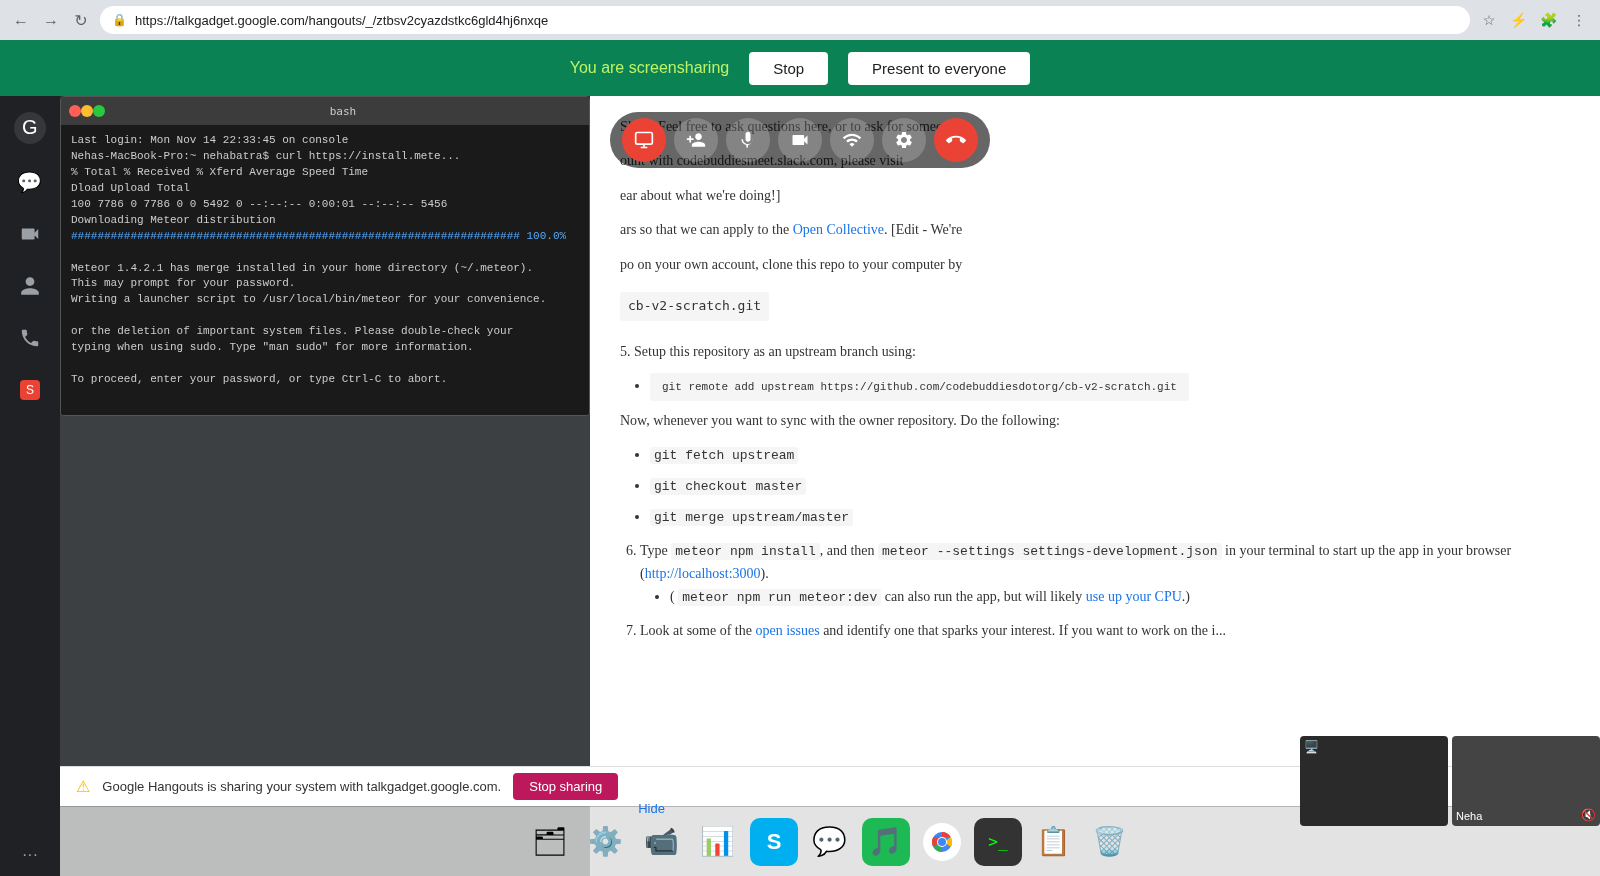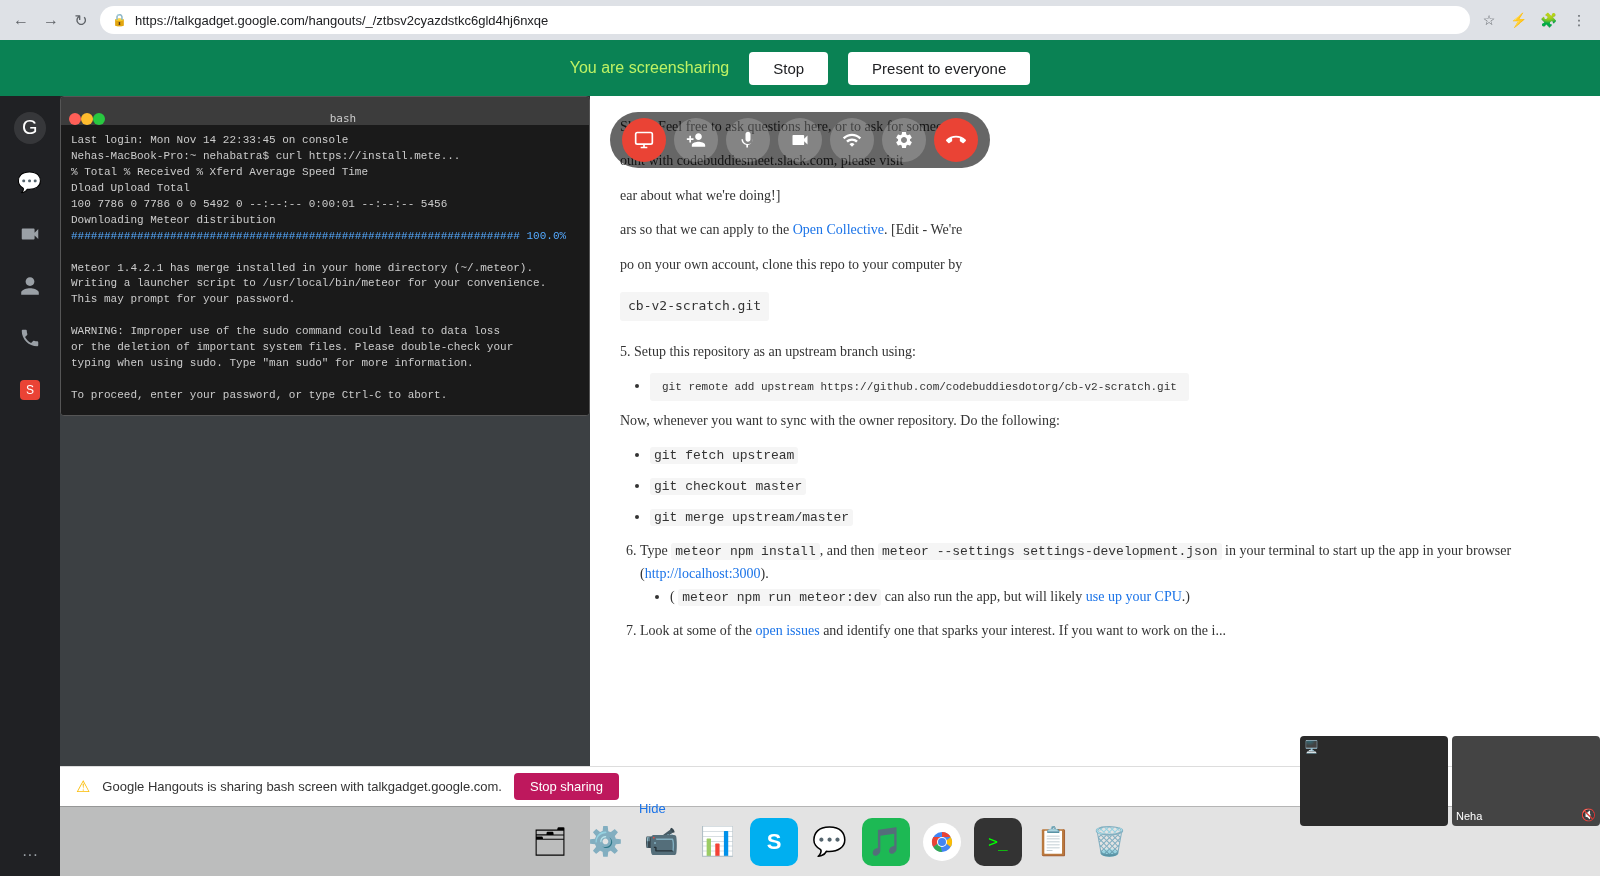--- a/index.html
+++ b/index.html
@@ -214,21 +214,21 @@
       border: 1px solid #555;
       z-index: 50;
       border-radius: 4px;
       overflow: hidden;
     }
 
     .terminal-titlebar {
       height: 28px;
       background: #3c3c3c;
       display: flex;
-      align-items: flex-end;
+      align-items: center;
       padding: 0 8px;
     }
 
     .term-dot {
       width: 12px;
       height: 12px;
       border-radius: 50%;
     }
     .term-dot.red { background: #ff5f57; }
     .term-dot.yellow { background: #febc2e; }
@@ -570,24 +570,23 @@
       <div class="terminal-body">
         <div>Last login: Mon Nov 14 22:33:45 on console</div>
         <div>Nehas-MacBook-Pro:~ nehabatra$ curl https://install.mete...</div>
         <div>  % Total    % Received % Xferd  Average Speed   Time</div>
         <div>                                 Dload  Upload   Total</div>
         <div>100  7786    0  7786    0     0   5492      0 --:--:--  0:00:01 --:--:--  5456</div>
         <div>Downloading Meteor distribution</div>
         <div class="progress-bar">#################################################################### 100.0%</div>
         <div>&nbsp;</div>
         <div>Meteor 1.4.2.1 has merge installed in your home directory (~/.meteor).</div>
+        <div>This may prompt for your password.</div>
         <div>Writing a launcher script to /usr/local/bin/meteor for your convenience.</div>
-        <div>This may prompt for your password.</div>
         <div>&nbsp;</div>
-        <div>WARNING: Improper use of the sudo command could lead to data loss</div>
         <div>or the deletion of important system files. Please double-check your</div>
         <div>typing when using sudo. Type "man sudo" for more information.</div>
         <div>&nbsp;</div>
         <div>To proceed, enter your password, or type Ctrl-C to abort.</div>
         <div>&nbsp;</div>
 
       </div>
     </div>
 
     <div class="web-content">
@@ -667,21 +666,21 @@
         <span class="thumb-screen-icon">🖥️</span>
       </div>
       <div class="thumb" style="background:#444;">
         <span class="thumb-label">Neha</span>
         <div style="position:absolute;bottom:4px;right:4px;color:#aaa;font-size:12px;">🔇</div>
       </div>
     </div>
 
     <div class="sharing-notification">
       <span class="warning-icon">⚠</span>
-      <span>Google Hangouts is sharing bash screen with talkgadget.google.com.</span>
+      <span>Google Hangouts is sharing your system with talkgadget.google.com.</span>
       <button class="stop-sharing-btn">Stop sharing</button>
       <button class="hide-btn">Hide</button>
     </div>
 
     <div class="dock">
       <div class="dock-item">🗂</div>
       <div class="dock-item">⚙️</div>
       <div class="dock-item">📹</div>
       <div class="dock-item">📊</div>
       <div class="dock-item" style="background:#00aff0;border-radius:10px;">

